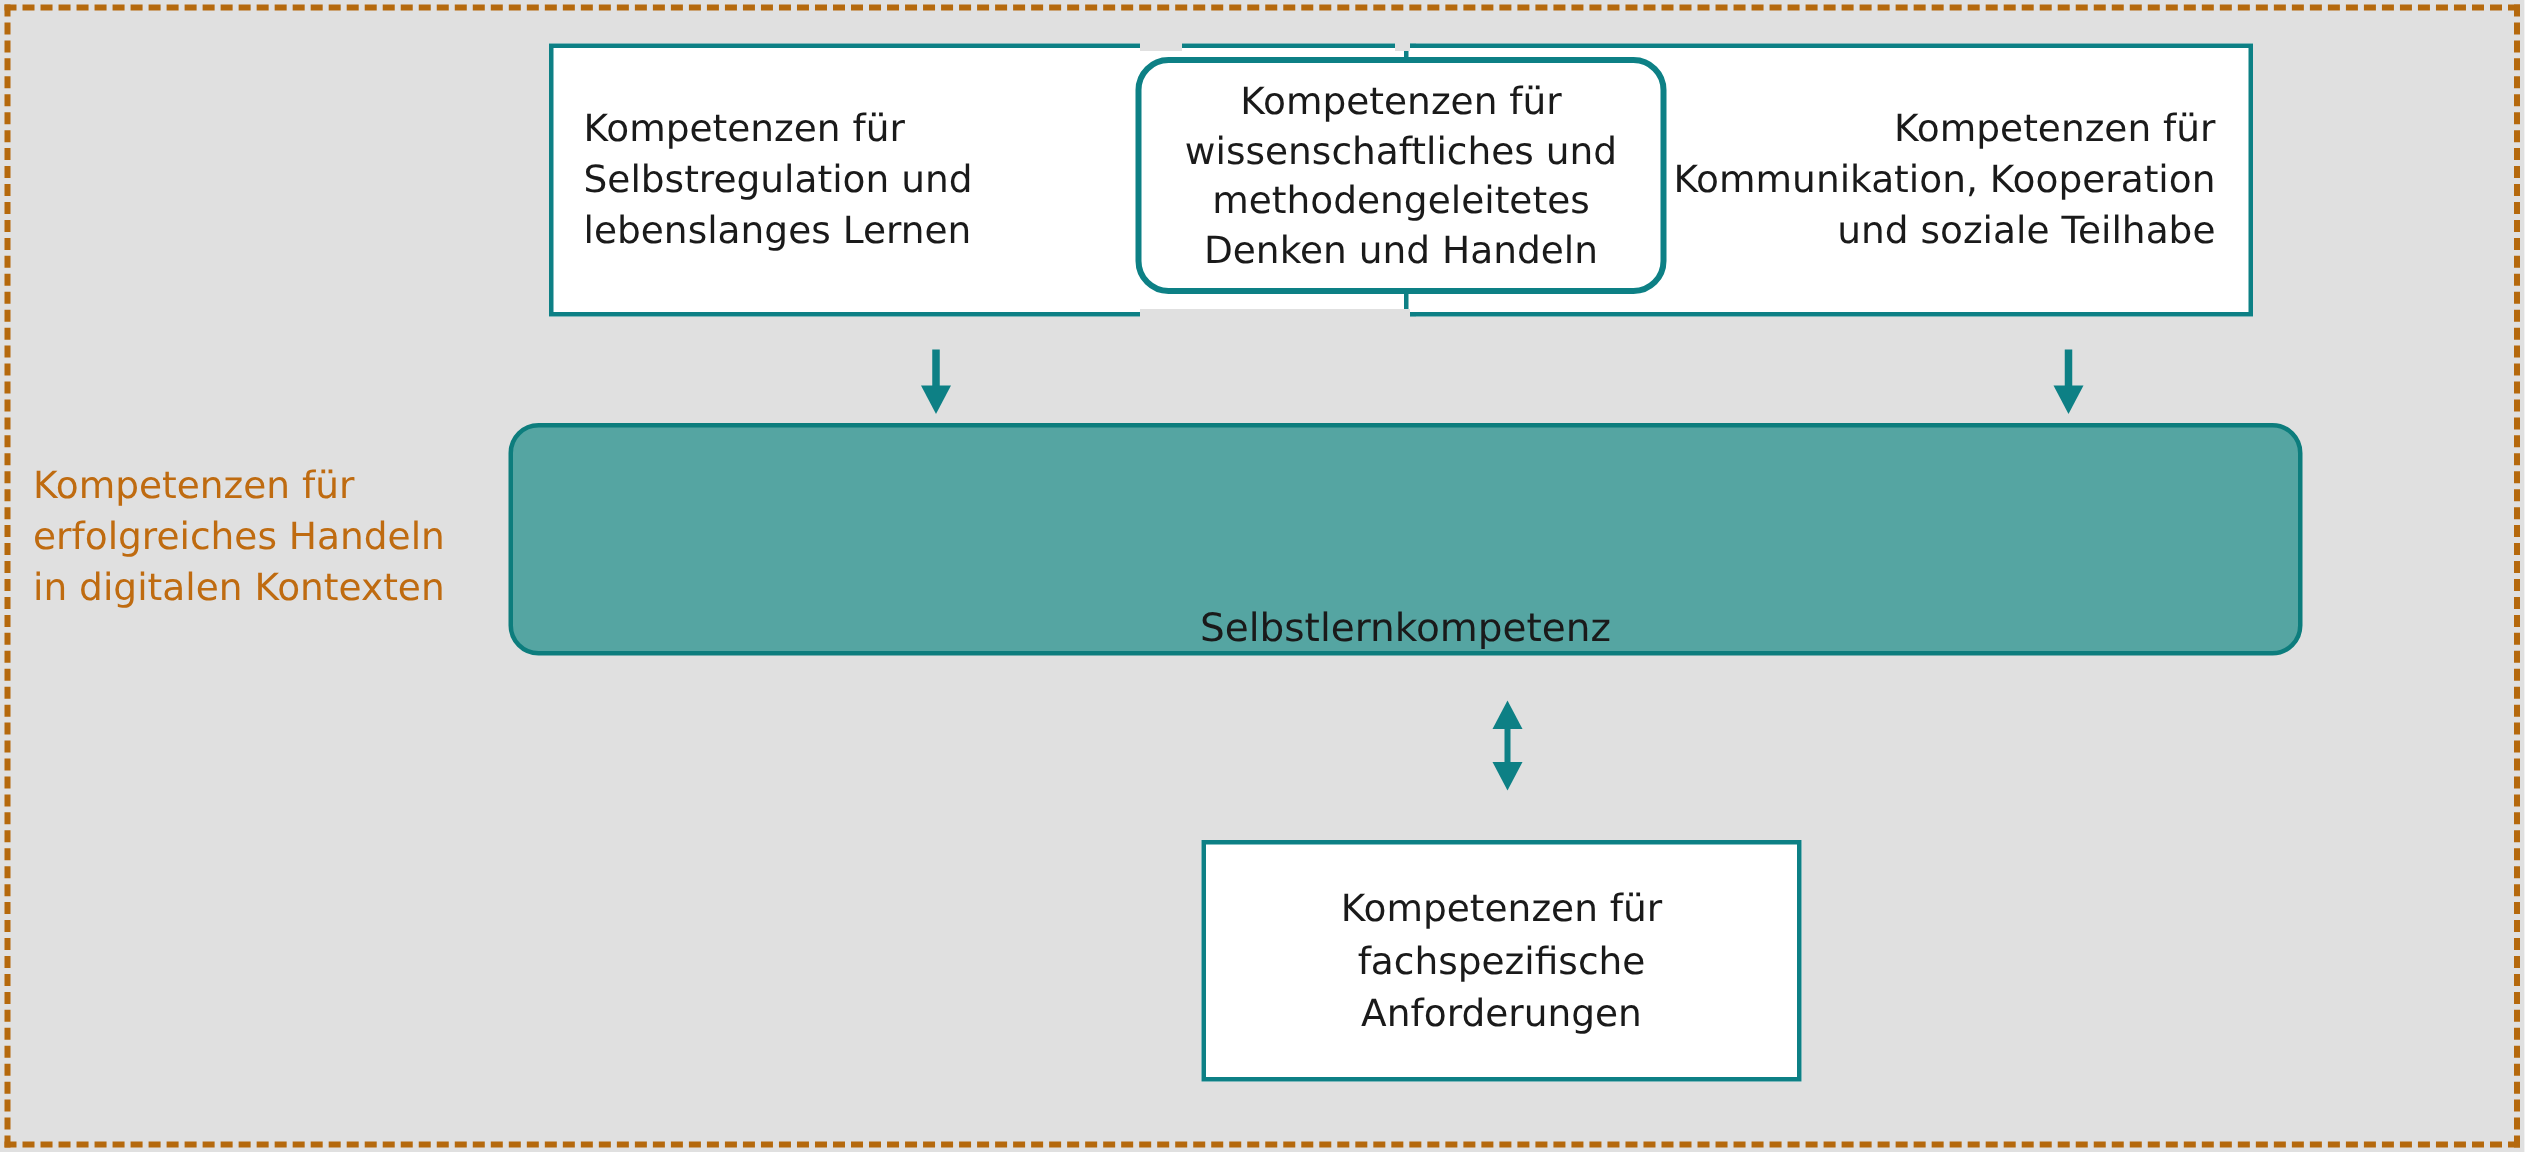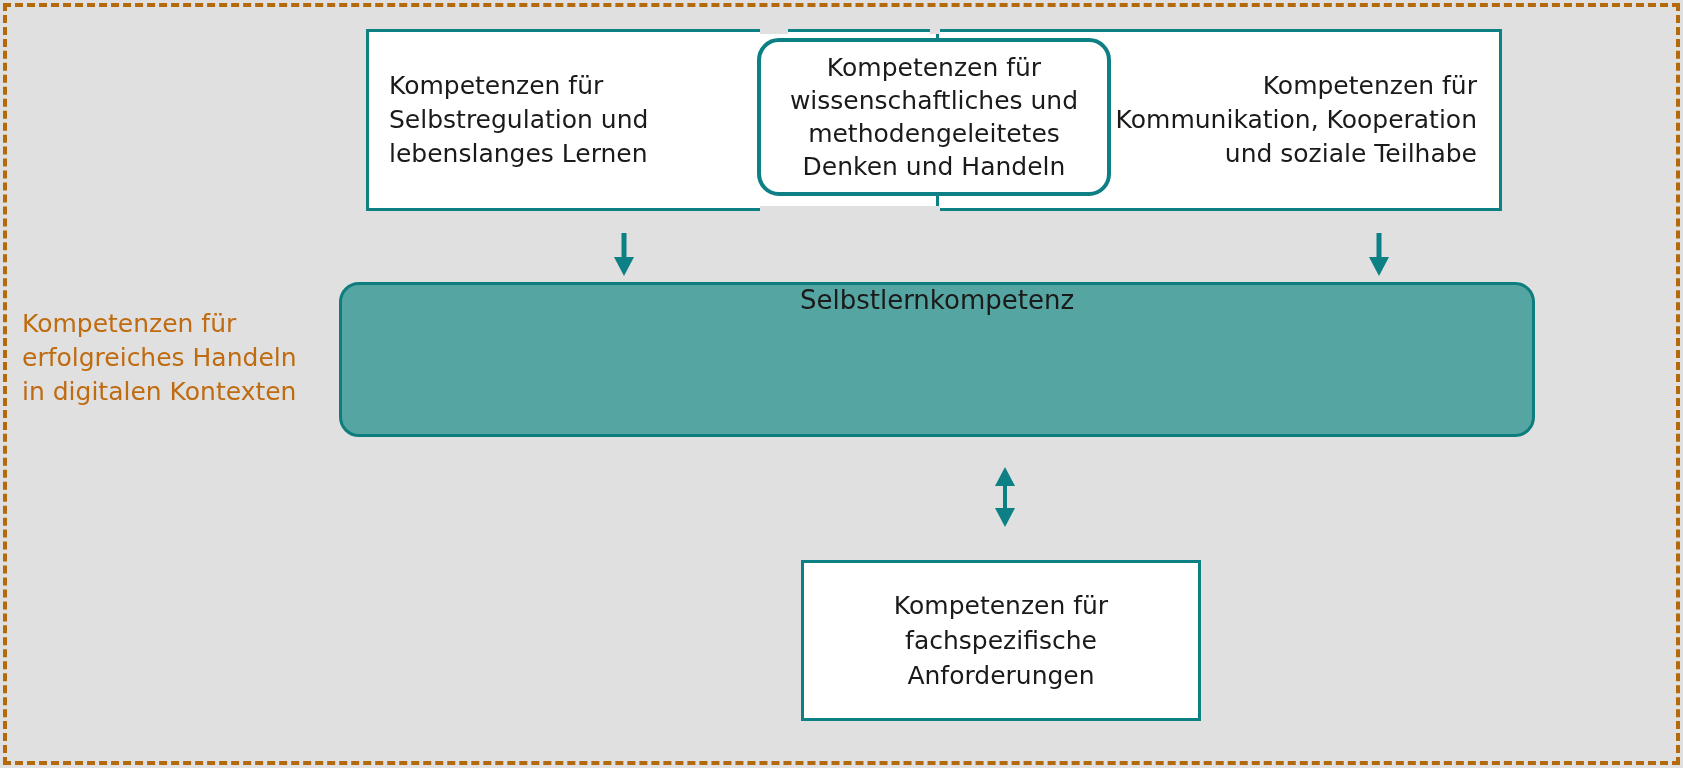--- a/index.html
+++ b/index.html
@@ -116,21 +116,21 @@
     position: absolute;
     left: 339px;
     top: 282px;
     width: 1196px;
     height: 155px;
     background: #55a5a2;
     border: 3px solid #0d7d7d;
     border-radius: 20px;
     box-sizing: border-box;
     display: flex;
-    align-items: flex-start;
+    align-items: flex-end;
     justify-content: center;
     color: #1a1a1a;
     font-size: 26px;
   }
 
   
   #box-bottom {
     left: 801px;
     top: 560px;
     width: 400px;

